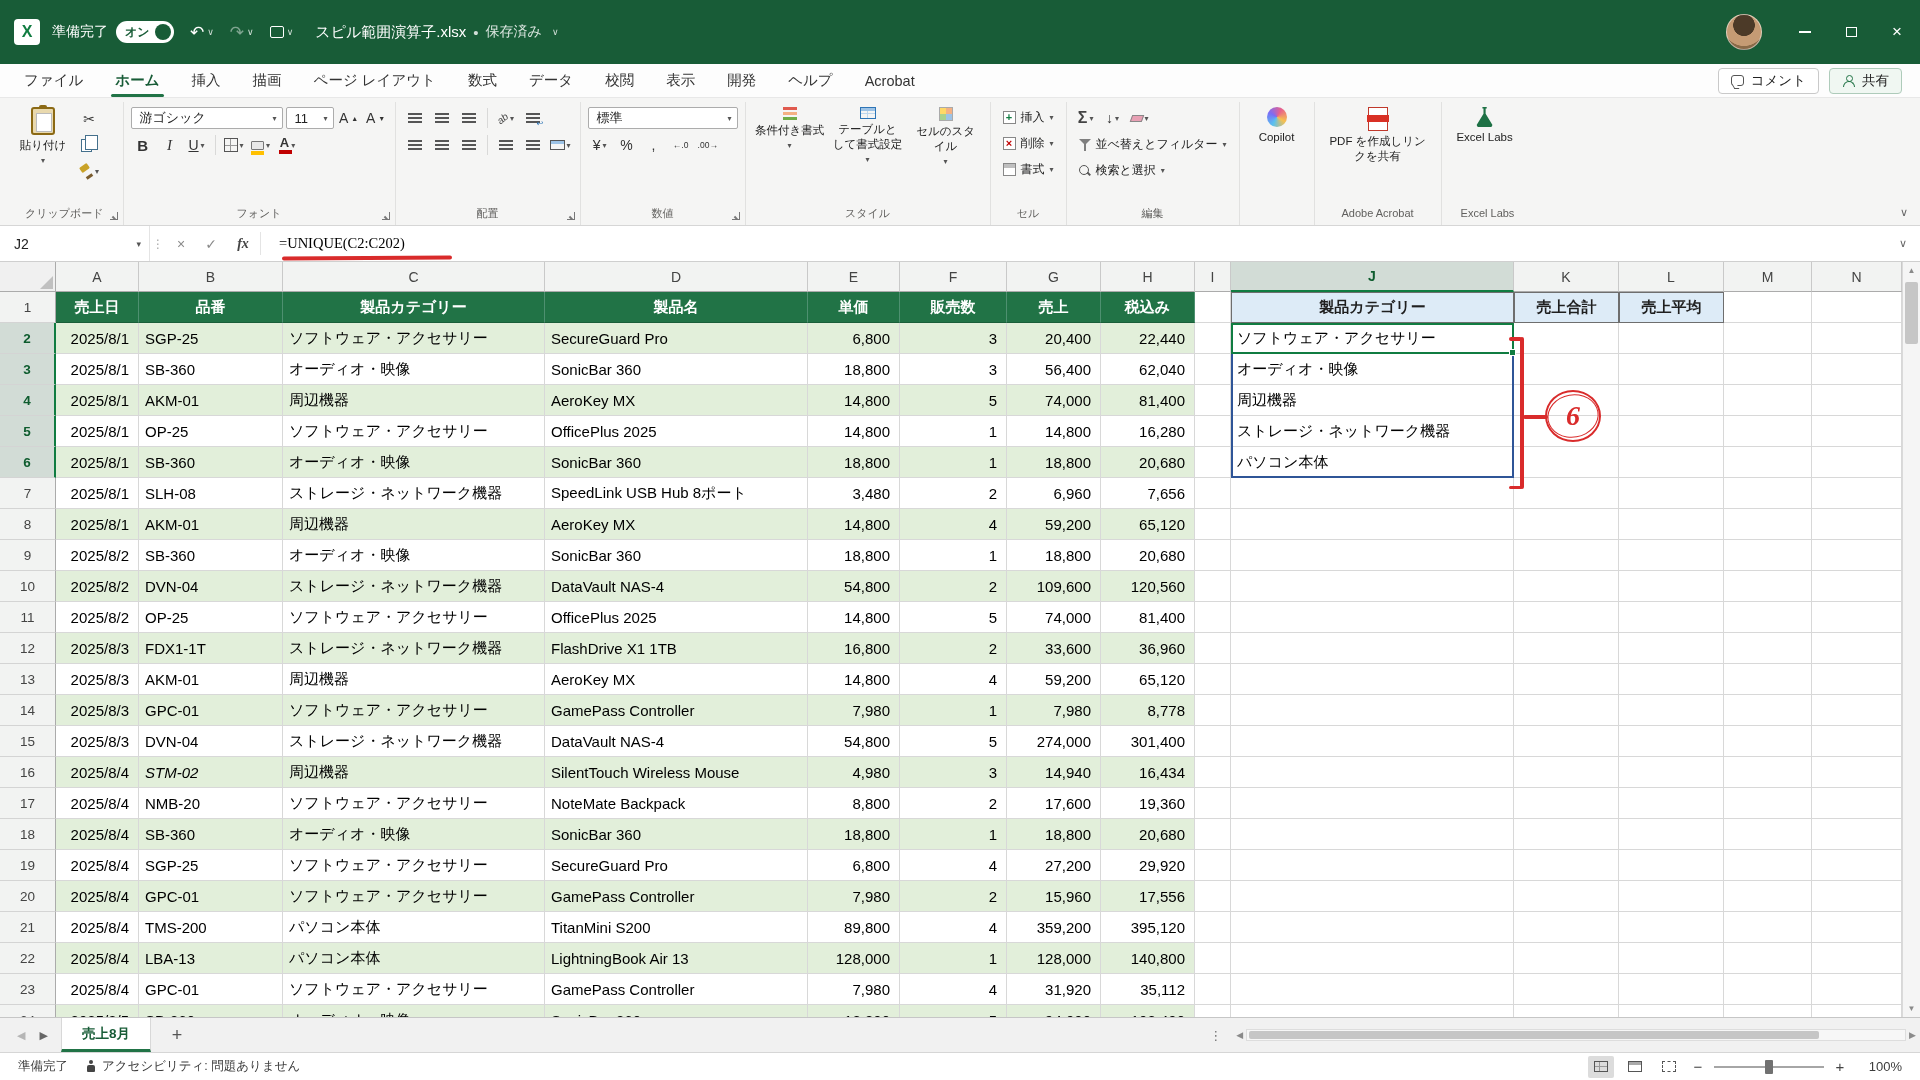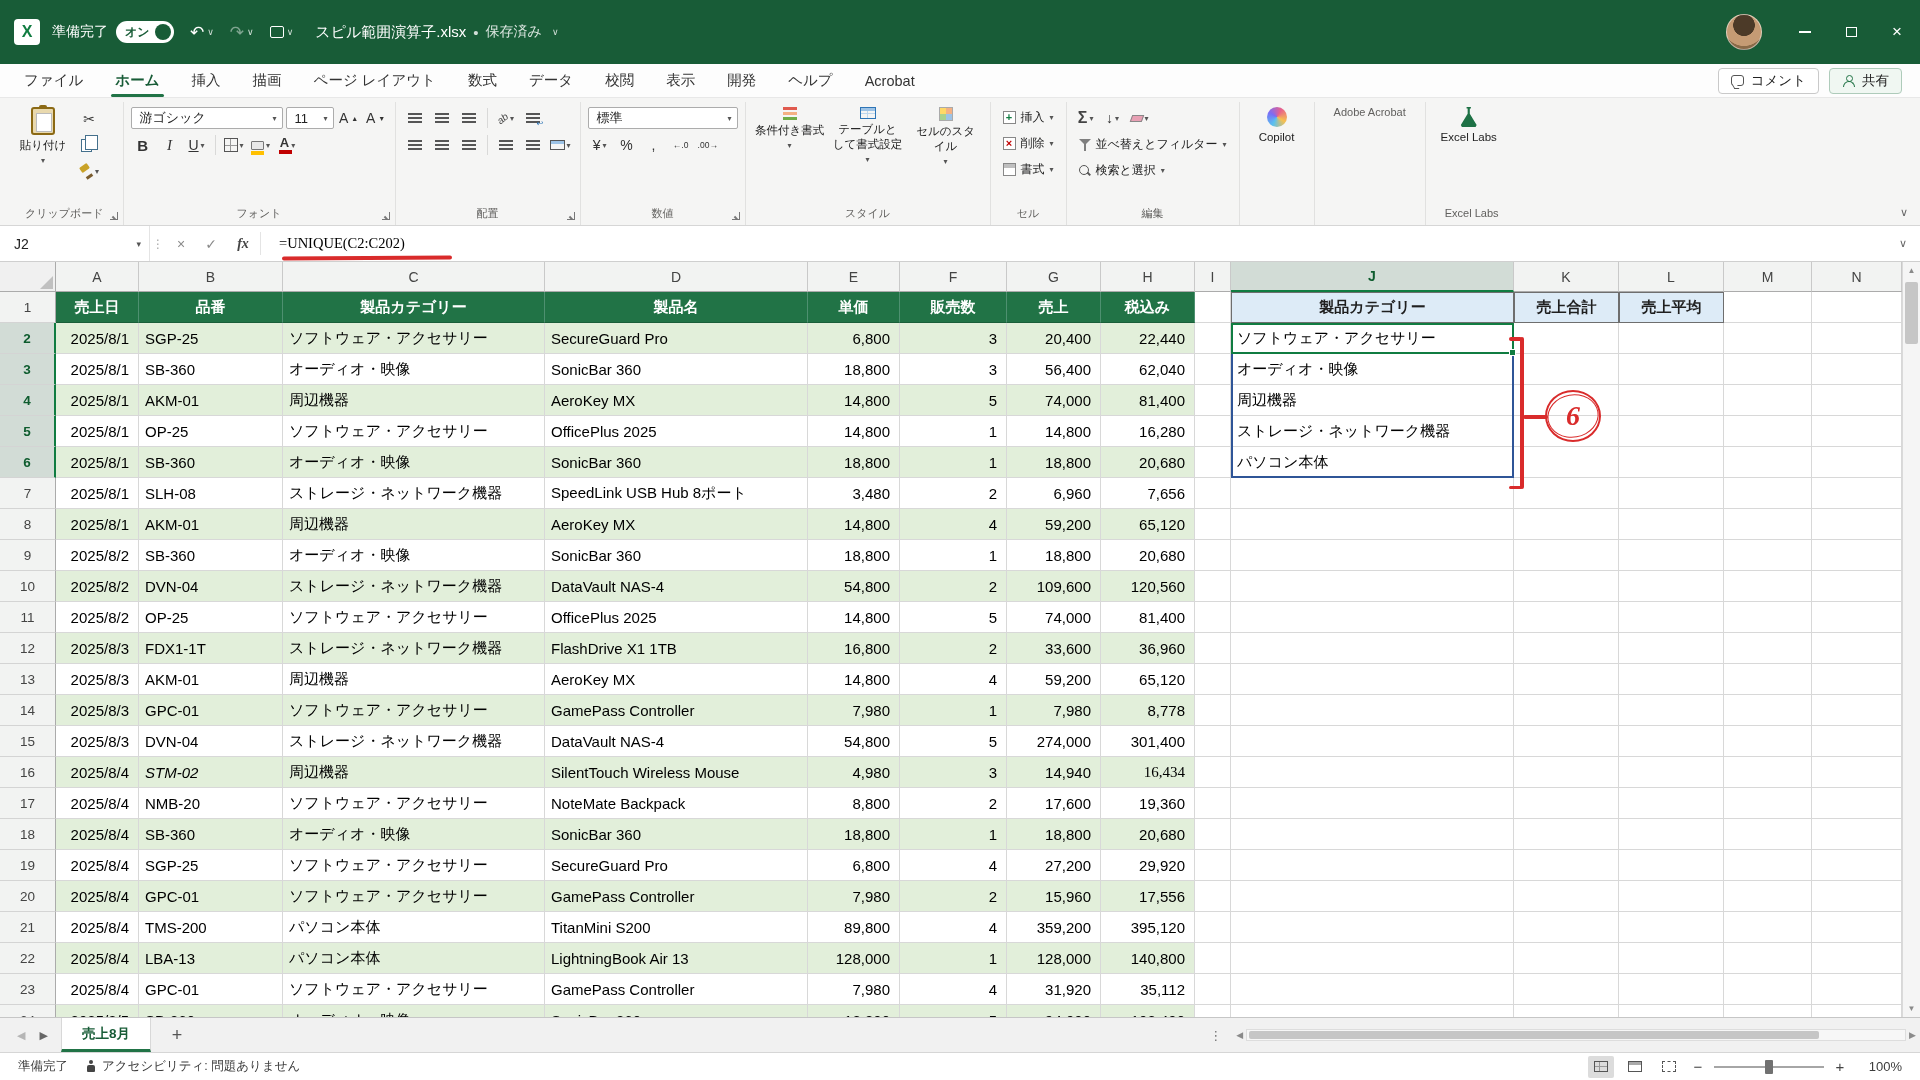--- a/index.html
+++ b/index.html
@@ -481,20 +481,26 @@
     <div class="rg-content">
       <div class="bigbtn">
         <span class="ic-copilot"></span>
         <span class="blabel">Copilot</span>
       </div>
     </div>
     <div class="rg-label"></div>
   </div>
 
   <div class="rgroup">
+    <div class="rg-content">
+      <div class="bigbtn" style="width:112px">
+        <span class="ic-pdf"></span>
+        <span class="blabel">PDF を作成しリンクを共有</span>
+      </div>
+    </div>
     <div class="rg-label"><span>Adobe Acrobat</span></div>
   </div>
 
   <div class="rgroup" style="border-right:none">
     <div class="rg-content">
       <div class="bigbtn" style="width:72px">
         <span class="ic-flask"></span>
         <span class="blabel">Excel Labs</span>
       </div>
     </div>
@@ -807,21 +813,21 @@
       </div>
       <div class="grow">
         <div class="rowhdr">16</div>
         <div class="cell num band" style="width: 83px;">2025/8/4</div>
         <div class="cell band" style="width: 144px; font-style: italic;">STM-02</div>
         <div class="cell band" style="width: 262px;">周辺機器</div>
         <div class="cell band" style="width: 263px;">SilentTouch Wireless Mouse</div>
         <div class="cell num band" style="width: 92px;">4,980</div>
         <div class="cell num band" style="width: 107px;">3</div>
         <div class="cell num band" style="width: 94px;">14,940</div>
-        <div class="cell num band" style="width: 94px; font-family: Liberation Serif, serif;">16,434</div>
+        <div class="cell num band" style="width: 94px;">16,434</div>
         <div class="cell" style="width: 36px;"></div>
         <div class="cell" style="width: 283px;"></div>
         <div class="cell" style="width: 105px;"></div>
         <div class="cell" style="width: 105px;"></div>
         <div class="cell" style="width: 88px;"></div>
         <div class="cell" style="width: 90px;"></div>
       </div>
       <div class="grow">
         <div class="rowhdr">17</div>
         <div class="cell num" style="width: 83px;">2025/8/4</div>

